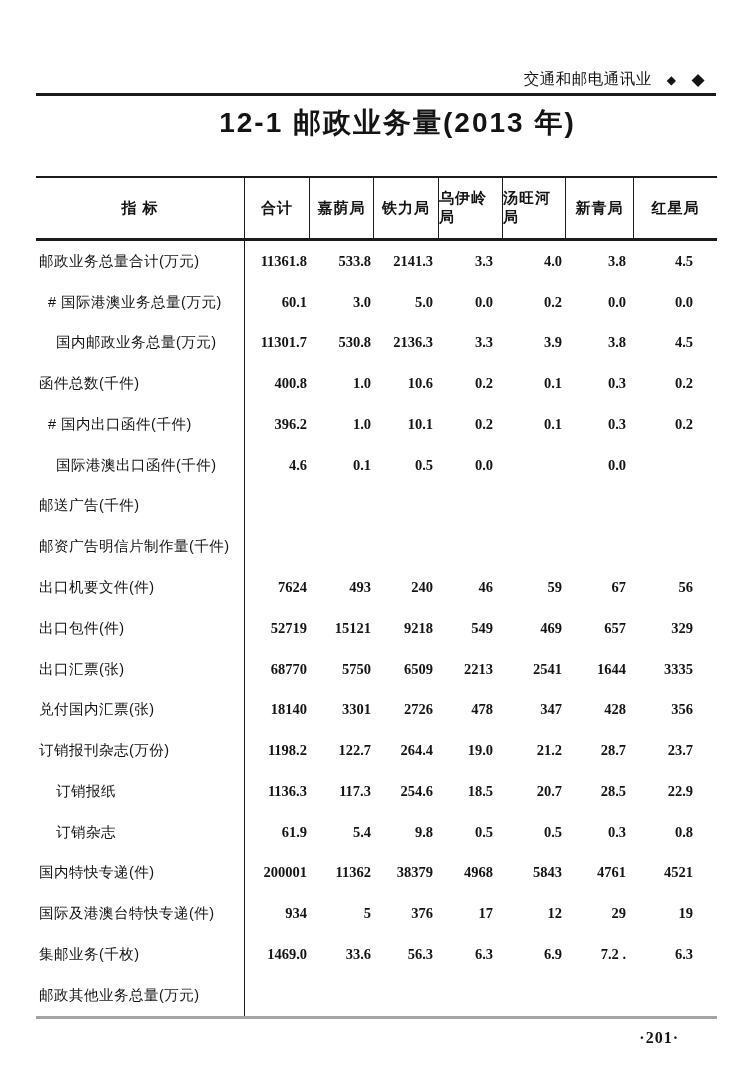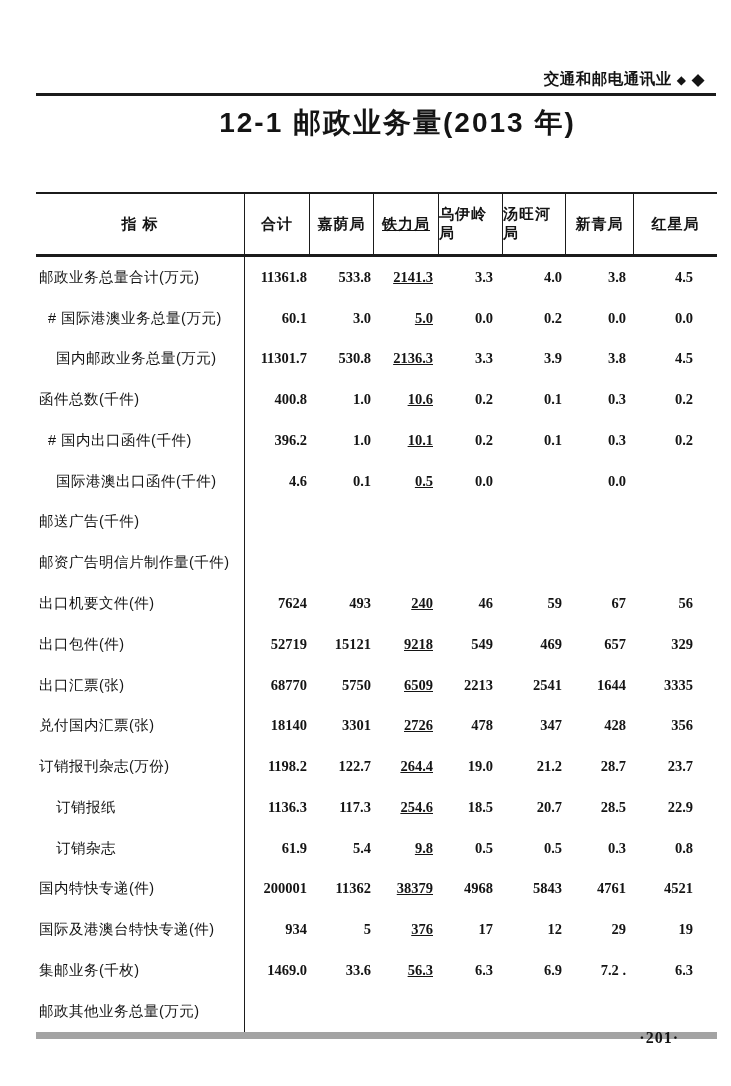--- a/index.html
+++ b/index.html
@@ -5,47 +5,47 @@
   html,body{margin:0;padding:0;}
   body{
     width:731px;height:1086px;background:#ffffff;position:relative;
     font-family:"Liberation Serif","DejaVu Serif",serif;color:#141414;
     -webkit-font-smoothing:antialiased;
   }
   .cjk{font-family:"Liberation Sans","DejaVu Sans",sans-serif;}
 
   
   .top-header{
-    position:absolute;top:69px;right:26px;display:flex;align-items:center;gap:5px;
-    font-weight:bold;font-size:15.5px;letter-spacing:0.5px;text-align:right;
+    position:absolute;top:69px;right:26px;display:flex;align-items:center;gap:15px;
+    font-weight:normal;font-size:15.5px;letter-spacing:0.5px;text-align:right;
   }
   .diamond{line-height:1;}
   .diamond.d1{font-size:12px;}
   .diamond.d2{font-size:17px;}
   .header-rule{position:absolute;top:93px;left:36px;width:680px;height:3px;background:#1b1b1b;}
 
   
   .title{
     position:absolute;top:104px;left:0;width:731px;margin:0;text-align:center;
     font-size:28px;font-weight:bold;letter-spacing:2px;padding-left:32px;
   }
 
   
   .table{
-    position:absolute;top:192px;left:36px;width:681px;box-sizing:border-box;
-    border-top:2.5px solid #1b1b1b;border-bottom:7px solid #a3a3a3;
+    position:absolute;top:176px;left:36px;width:681px;box-sizing:border-box;
+    border-top:2.5px solid #1b1b1b;border-bottom:3px solid #a3a3a3;
   }
   .thead{display:flex;height:60px;border-bottom:3px solid #1b1b1b;}
   .thead .cell{
     display:flex;align-items:center;justify-content:center;box-sizing:border-box;
     font-weight:bold;font-size:15px;height:100%;letter-spacing:1px;
   }
   .cell{box-sizing:border-box;}
   .w-label{width:209px;}
-  .w0{width:64px;}.w1{width:64px;}.w2{width:65px;text-decoration:underline;}.w3{width:64px;}
+  .w0{width:64px;}.w1{width:64px;}.w2{width:65px;}.w3{width:64px;}
   .w4{width:63px;}.w5{width:68px;}.w6{width:84px;flex:1;}
   .thead .cell.vline{border-left:1.5px solid #1b1b1b;}
   .thead .w-label{border-right:1.5px solid #1b1b1b;}
 
   .tbody .trow{display:flex;height:40.78px;align-items:stretch;}
   .trow .label{
     width:209px;border-right:1.5px solid #1b1b1b;display:flex;align-items:center;
     font-weight:normal;font-size:14.5px;letter-spacing:0.5px;white-space:nowrap;
   }
   .trow .label.ind0{padding-left:3px;}

